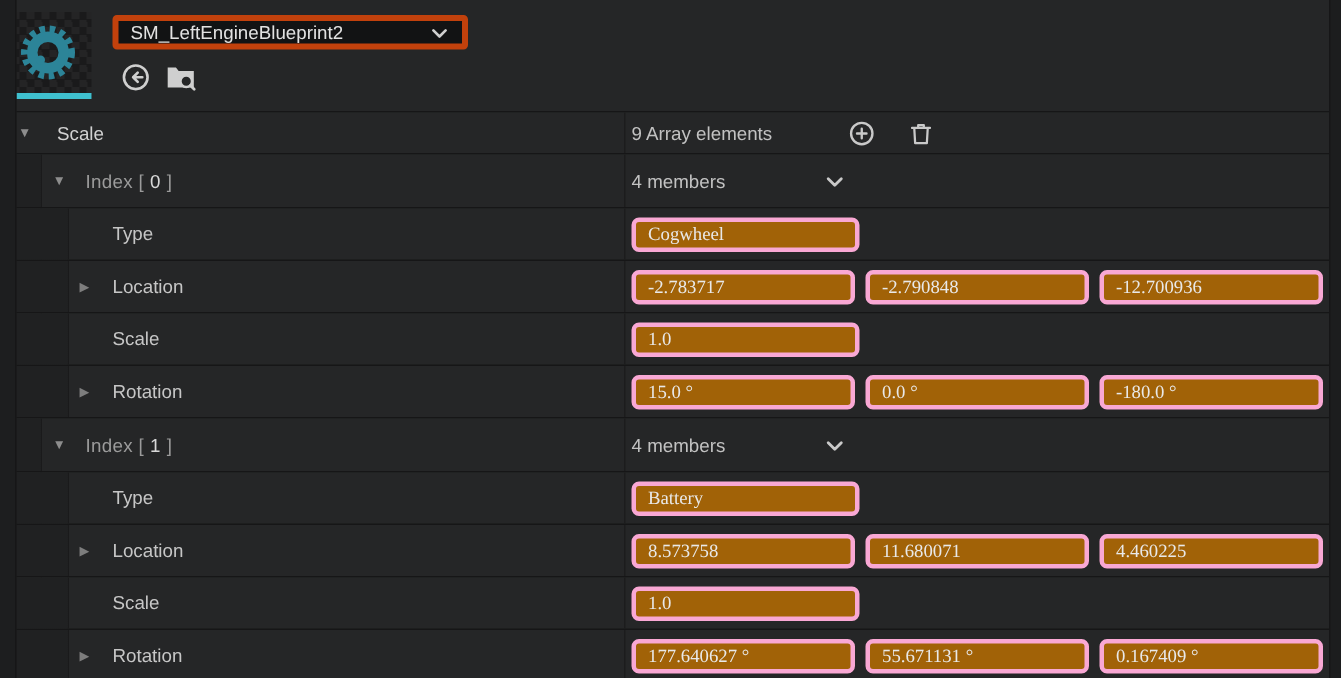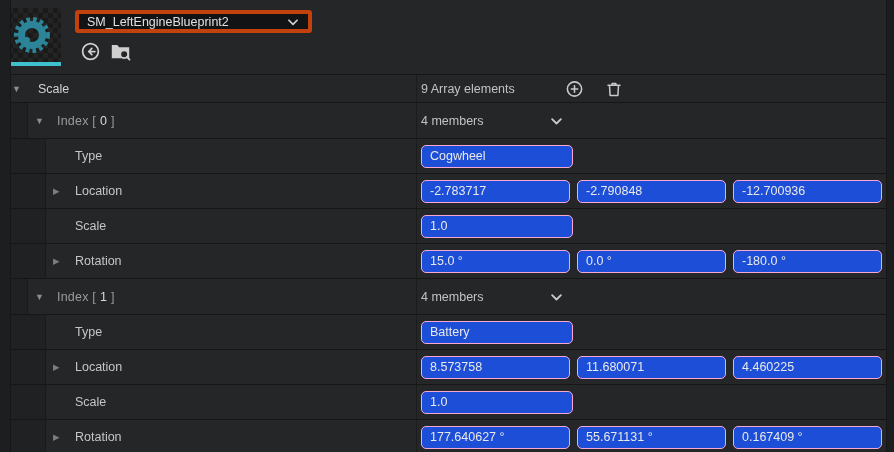--- a/index.html
+++ b/index.html
@@ -39,23 +39,23 @@
   .hdr-lbl{margin-left:32px;}
   .cat-lbl{margin-left:38px; color:#d2d2d2;}
   .idx-lbl{margin-left:57px; color:#9b9b9b; letter-spacing:.2px;}
   .idx-num{color:#d8d8d8; margin:0 4px;}
   .prop-lbl{margin-left:75px;}
 
   .tri{position:absolute; top:50%; transform:translateY(-50%);
        color:#8d8d8d; font-size:9px; line-height:1; cursor:pointer;}
   .tri.right{font-size:8.5px; color:#7d7d7d;}
 
-  .fld{height:23px; box-sizing:border-box; background:#1d4ed8;
-       border:1px solid #f9a8d4; border-radius:5px; color:#e9e9e9;
-       font-family:Liberation Sans, sans-serif; font-size:12.5px;
+  .fld{height:23px; box-sizing:border-box; background:#a16207;
+       border:3px solid #f9a8d4; border-radius:5px; color:#e9e9e9;
+       font-family:Liberation Serif, serif; font-size:12.5px;
        padding:0 8px; outline:none;}
   .w-single{width:152px;}
   .w-triple{width:149px; margin-right:7px;}
 
   .count-text{color:#c2c2c2;}
   .icon-btn{position:absolute; top:50%; transform:translateY(-50%);
             color:#c9c9c9; cursor:pointer; display:inline-flex;}
   .members-chevron{left:132px;}
   .add-btn{left:148px;}
   .del-btn{left:188px;}

